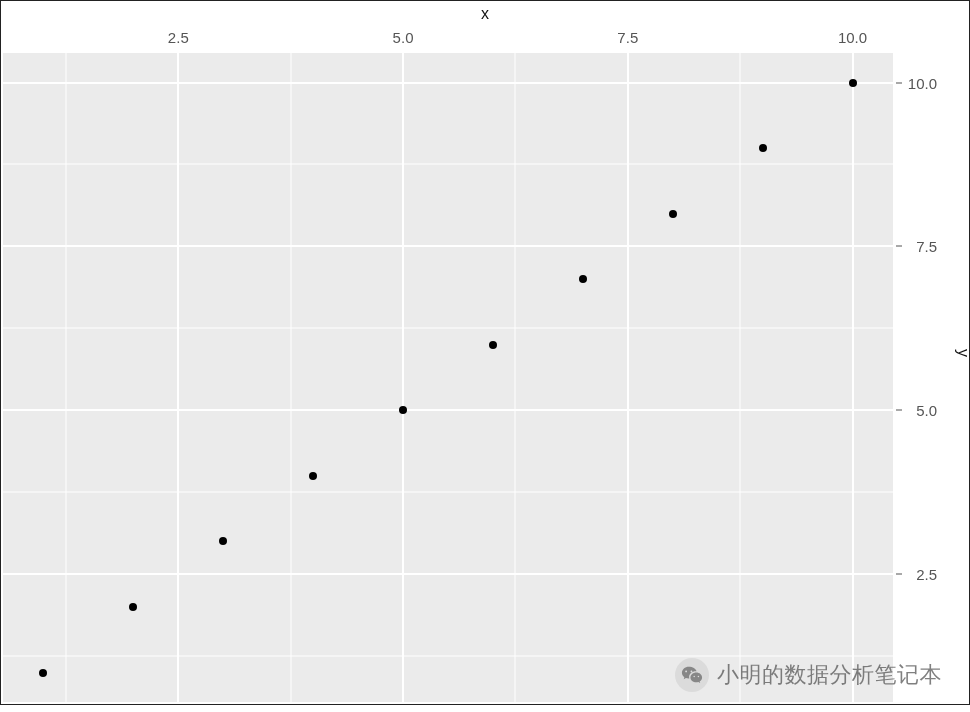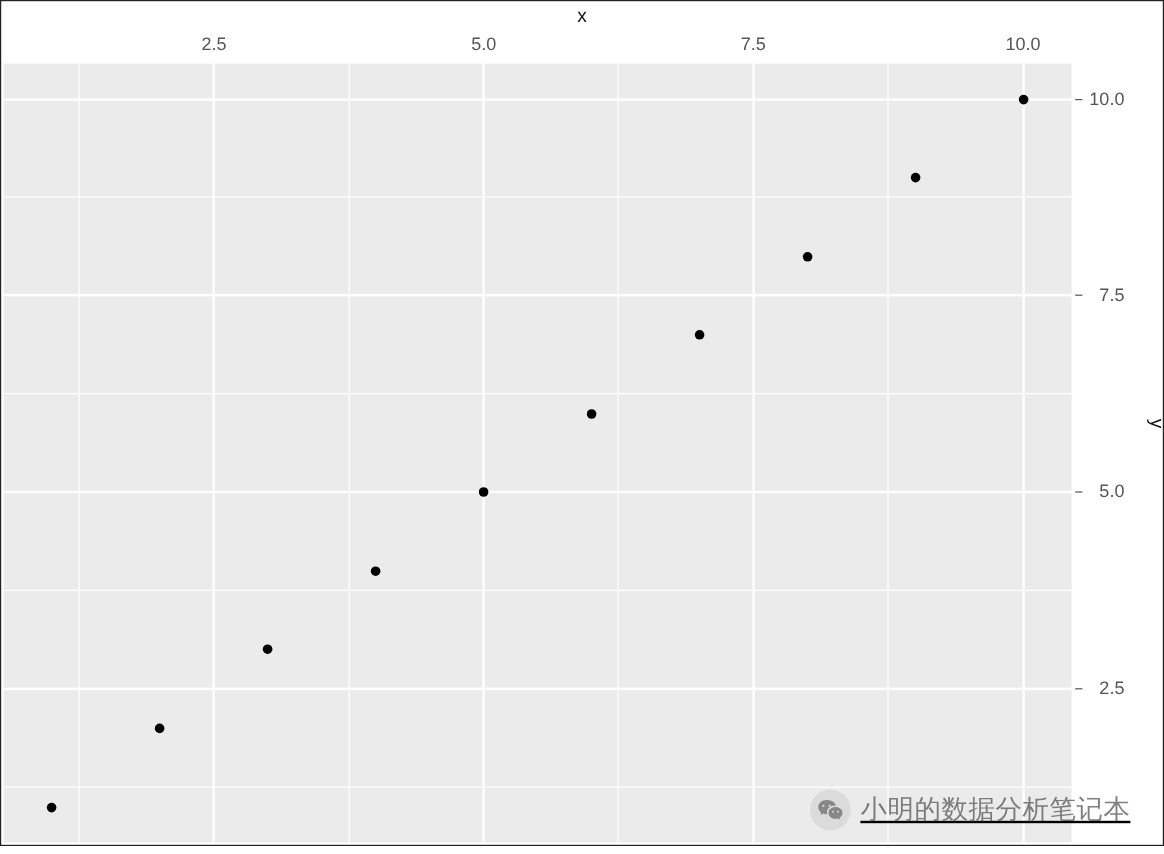--- a/index.html
+++ b/index.html
@@ -96,21 +96,20 @@
   }
   
   .watermark {
     position: absolute;
     right: 28px;
     bottom: 20px;
     display: flex;
     align-items: center;
     gap: 8px;
     z-index: 50;
-    text-decoration: underline;
   }
   .wm-badge {
     width: 34px;
     height: 34px;
     border-radius: 50%;
     background: rgba(200,200,200,0.45);
     display: flex;
     align-items: center;
     justify-content: center;
   }

